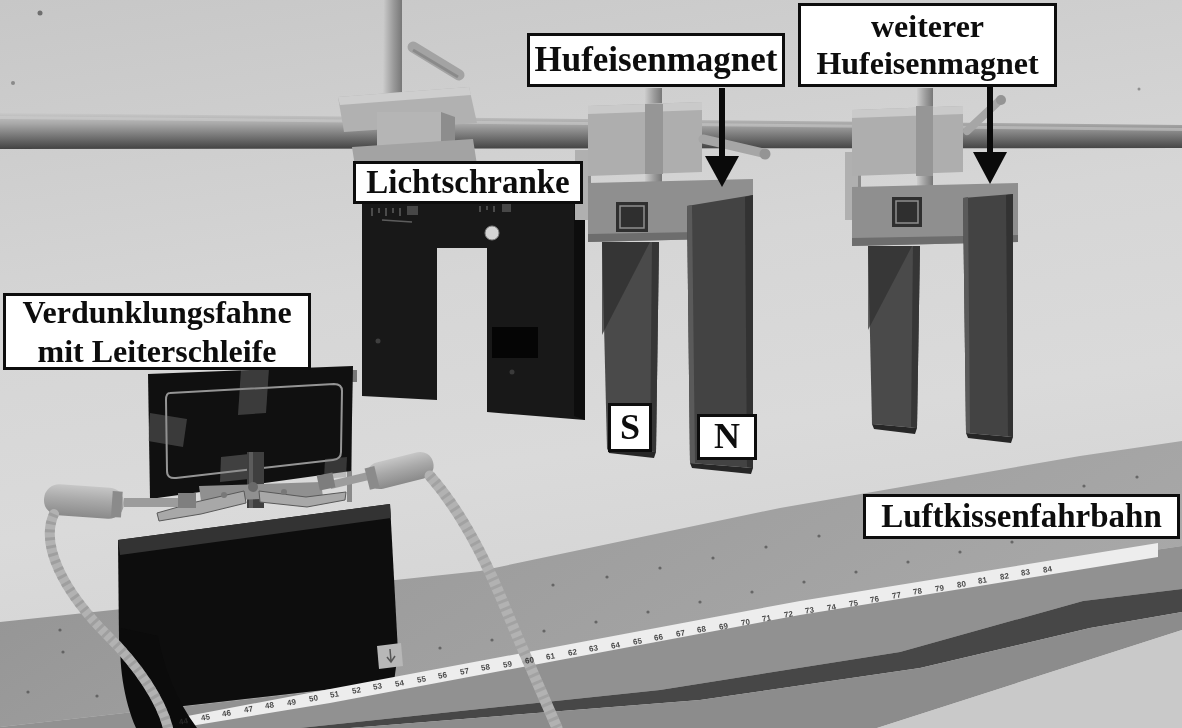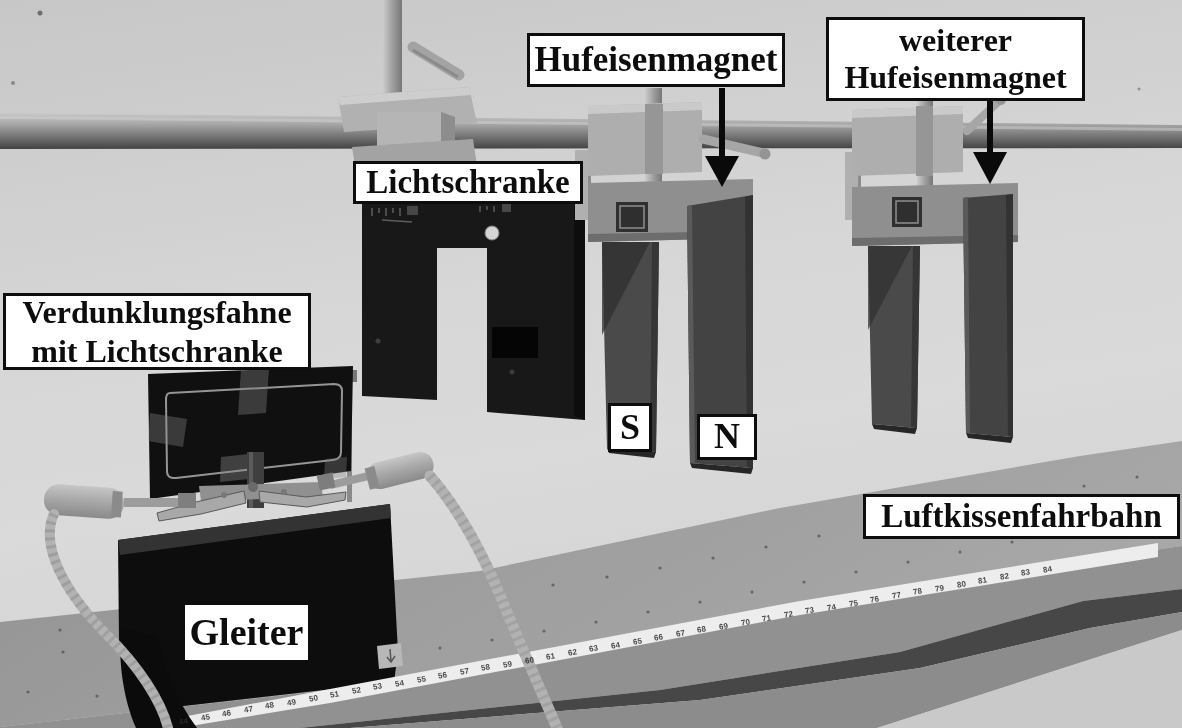--- a/index.html
+++ b/index.html
@@ -5,21 +5,21 @@
   html,body{margin:0;padding:0;background:#888;}
   .scene{position:relative;width:1182px;height:728px;overflow:hidden;background:#22c55e;
          font-family:"Liberation Serif",serif;}
   .scene svg{position:absolute;left:0;top:0;}
   .plabel{position:absolute;background:var(--label-bg,#fff);border:3px solid var(--label-border,#0d0d0d);
           color:var(--label-text,#0d0d0d);font-family:"Liberation Serif",serif;font-weight:700;
           text-align:center;white-space:nowrap;box-sizing:border-box;display:flex;flex-direction:column;
           justify-content:center;line-height:1.05;z-index:5;}
   .plabel span{display:block;}
   #lab-huf{left:527px;top:33px;width:258px;height:54px;font-size:35px;}
-  #lab-weit{left:798px;top:17px;width:259px;height:84px;font-size:32px;line-height:1.15;margin-left:28px;}
+  #lab-weit{left:798px;top:3px;width:259px;height:84px;font-size:32px;line-height:1.15;}
   #lab-licht{left:353px;top:161px;width:230px;height:43px;font-size:33px;}
   #lab-verd{left:3px;top:293px;width:308px;height:77px;font-size:32px;line-height:1.2;}
   #lab-luft{left:863px;top:494px;width:317px;height:45px;font-size:33px;}
   #lab-gleit{left:185px;top:605px;width:123px;height:55px;font-size:38px;border:none;}
   #lab-s{left:608px;top:403px;width:44px;height:49px;font-size:36px;}
   #lab-n{left:697px;top:414px;width:60px;height:46px;font-size:36px;}
   #ruler-numbers{position:absolute;left:0;top:0;width:100%;height:100%;pointer-events:none;z-index:4;}
   .rnum{position:absolute;font-family:"Liberation Sans",sans-serif;font-size:8px;font-weight:700;
         color:#2d2d2d;transform:rotate(-10deg);opacity:.85;}
 </style>
@@ -258,27 +258,24 @@
 </div>
 <div class="plabel" id="lab-weit">
   <span>weiterer</span>
   <span>Hufeisenmagnet</span>
 </div>
 <div class="plabel" id="lab-licht">
   <span>Lichtschranke</span>
 </div>
 <div class="plabel" id="lab-verd">
   <span>Verdunklungsfahne</span>
-  <span>mit Lichtschranke</span>
+  <span>mit Leiterschleife</span>
 </div>
 <div class="plabel" id="lab-luft">
   <span>Luftkissenfahrbahn</span>
-</div>
-<div class="plabel" id="lab-gleit">
-  <span>Gleiter</span>
 </div>
 <div class="plabel" id="lab-s">
   <span>S</span>
 </div>
 <div class="plabel" id="lab-n">
   <span>N</span>
 </div>
 
 <div id="ruler-numbers">
       <span class="rnum" style="left: 179px; top: 716.5px;">44</span>

